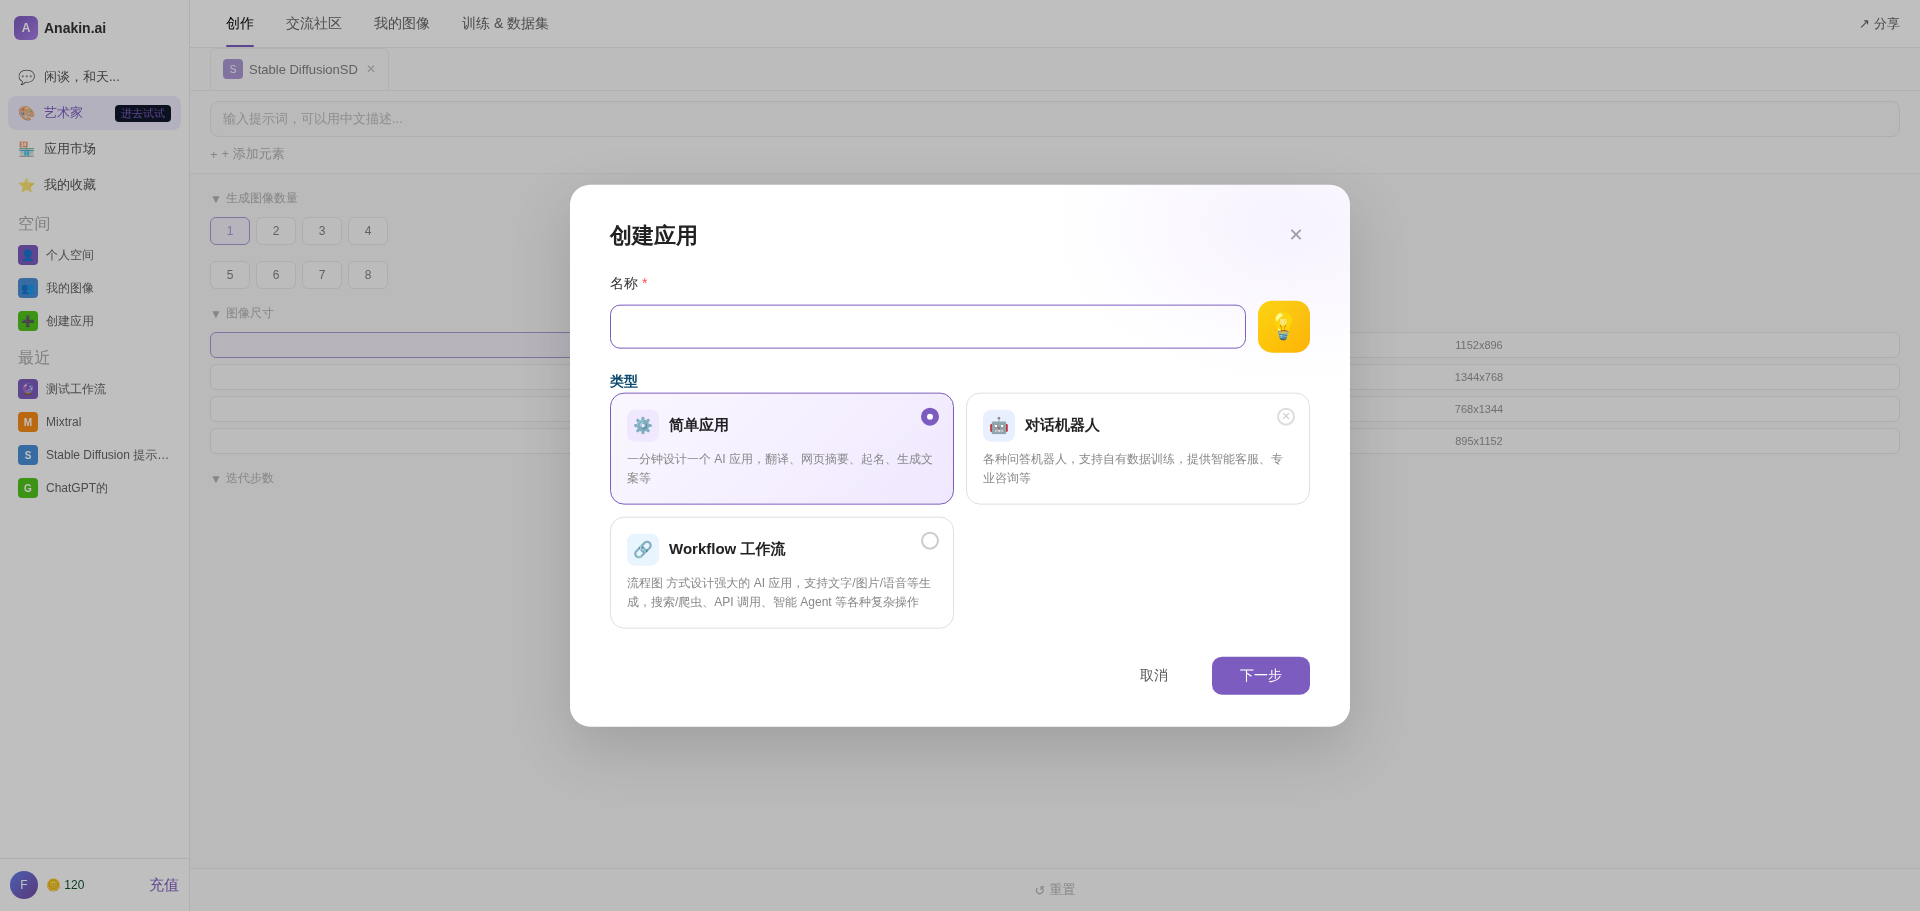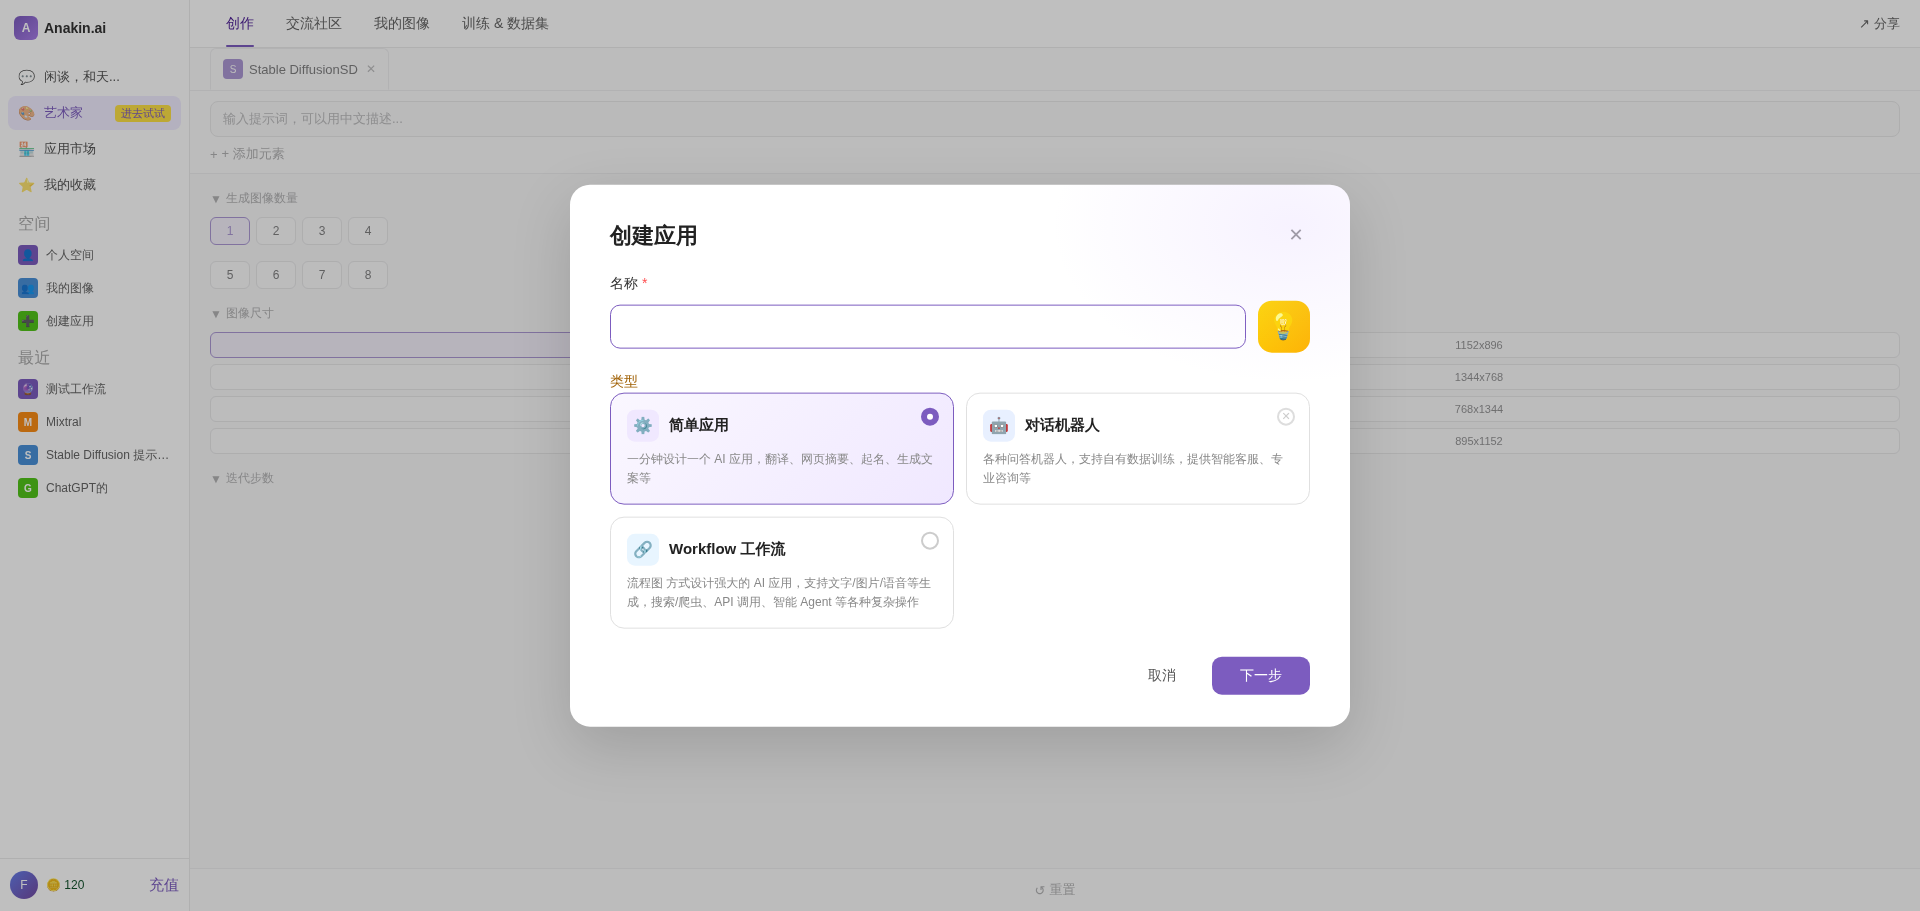--- a/index.html
+++ b/index.html
@@ -136,21 +136,21 @@
     }
     .topnav-tab {
       padding: 14px 16px;
       font-size: 14px;
       color: #666;
       cursor: pointer;
       position: relative;
       white-space: nowrap;
     }
     .topnav-tab.active {
-      color: #4c1d95;
+      color: #000000;
       font-weight: 500;
       font-family: Liberation Mono, monospace;
     }
     .topnav-tab.active::after {
       content: '';
       position: absolute;
       bottom: 0; left: 16px; right: 16px;
       height: 2px;
       background: #7c5cbf;
       border-radius: 2px;
@@ -371,23 +371,23 @@
       width: 52px; height: 52px;
       background: linear-gradient(135deg, #ffd700, #ffb300);
       border-radius: 14px;
       display: flex; align-items: center; justify-content: center;
       font-size: 26px;
       flex-shrink: 0;
     }
 
     .type-section-label {
       font-size: 14px;
-      color: #a16207;
+      color: #0c4a6e;
       margin-bottom: 2px;
-      font-weight: 400;
+      font-weight: 700;
     }
     .type-grid {
       display: grid;
       grid-template-columns: 1fr 1fr;
       gap: 12px;
     }
     .type-card {
       border: 1.5px solid #e0e0e0;
       border-radius: 14px;
       padding: 16px;
@@ -453,21 +453,21 @@
       background: #fff;
       display: flex; align-items: center; justify-content: center;
       color: #ccc;
       font-size: 11px;
     }
 
     .dialog-footer {
       display: flex;
       justify-content: flex-end;
       align-items: center;
-      gap: 12px;
+      gap: 20px;
       margin-top: 28px;
     }
     .cancel-btn {
       padding: 10px 24px;
       border: none;
       background: none;
       font-size: 14px;
       color: #555;
       cursor: pointer;
       border-radius: 8px;
@@ -504,21 +504,21 @@
 
   <div class="sidebar-nav">
 
     <div class="nav-item">
       <span class="nav-icon">💬</span>
       <span>闲谈，和天...</span>
     </div>
     <div class="nav-item active">
       <span class="nav-icon">🎨</span>
       <span>艺术家</span>
-      <span style="margin-left:auto;font-size:11px;color:#7c5cbf;background:#fde047;padding:1px 6px;border-radius:4px;">进去试试</span>
+      <span style="margin-left:auto;font-size:11px;color:#7c5cbf;background:#0f172a;padding:1px 6px;border-radius:4px;">进去试试</span>
     </div>
     <div class="nav-item">
       <span class="nav-icon">🏪</span>
       <span>应用市场</span>
     </div>
     <div class="nav-item">
       <span class="nav-icon">⭐</span>
       <span>我的收藏</span>
     </div>
 

